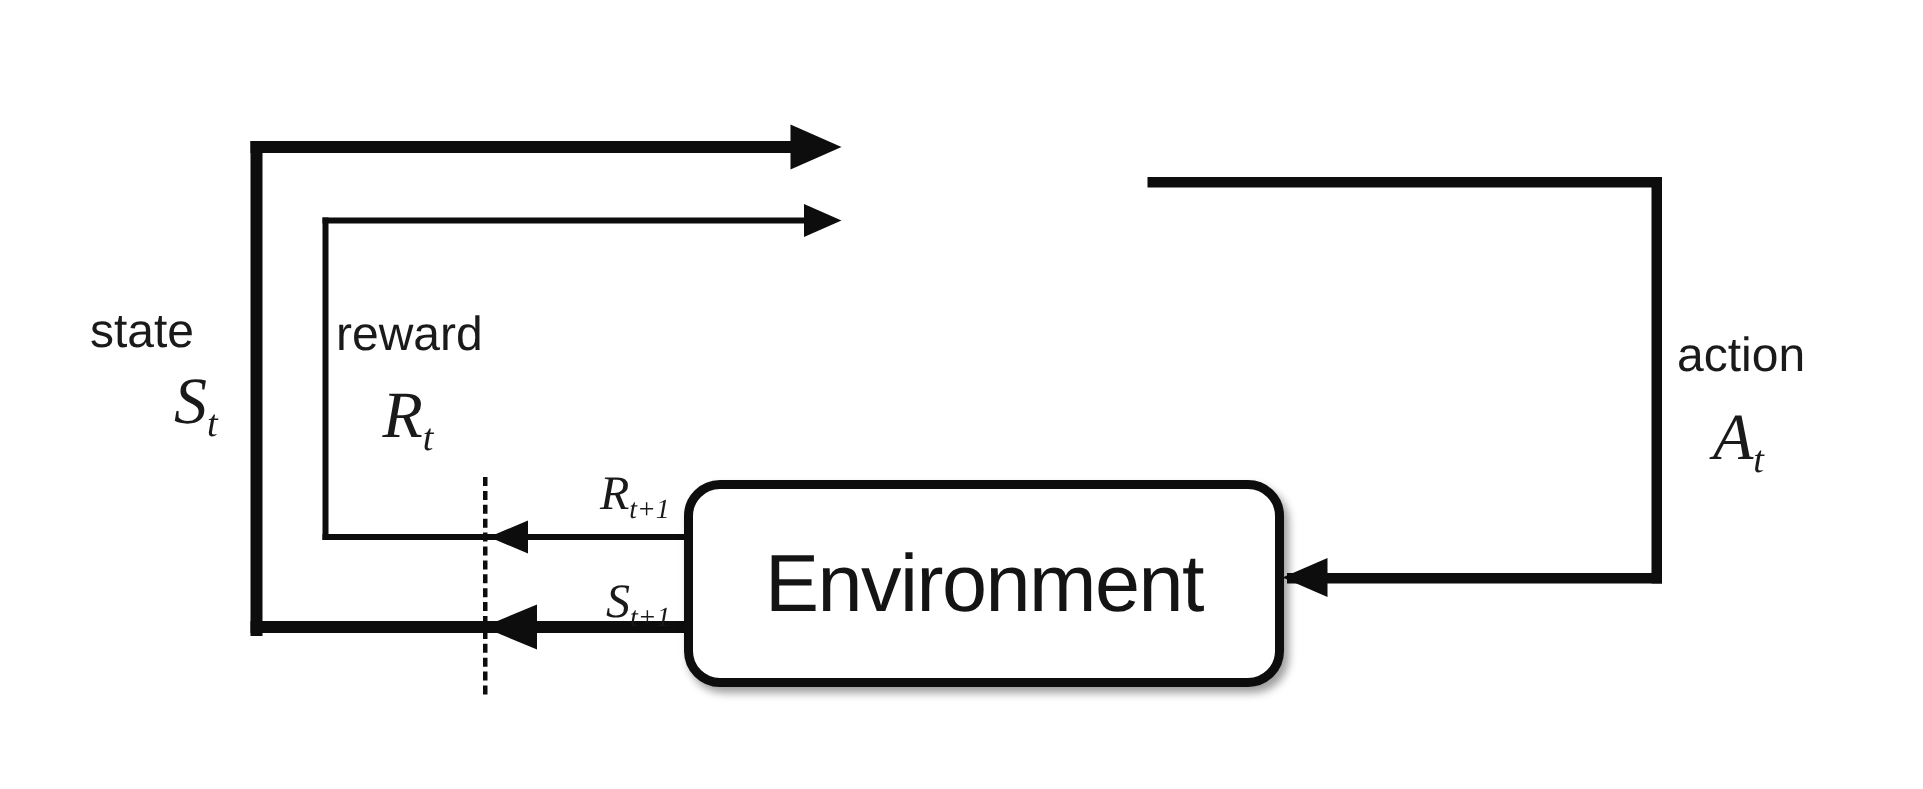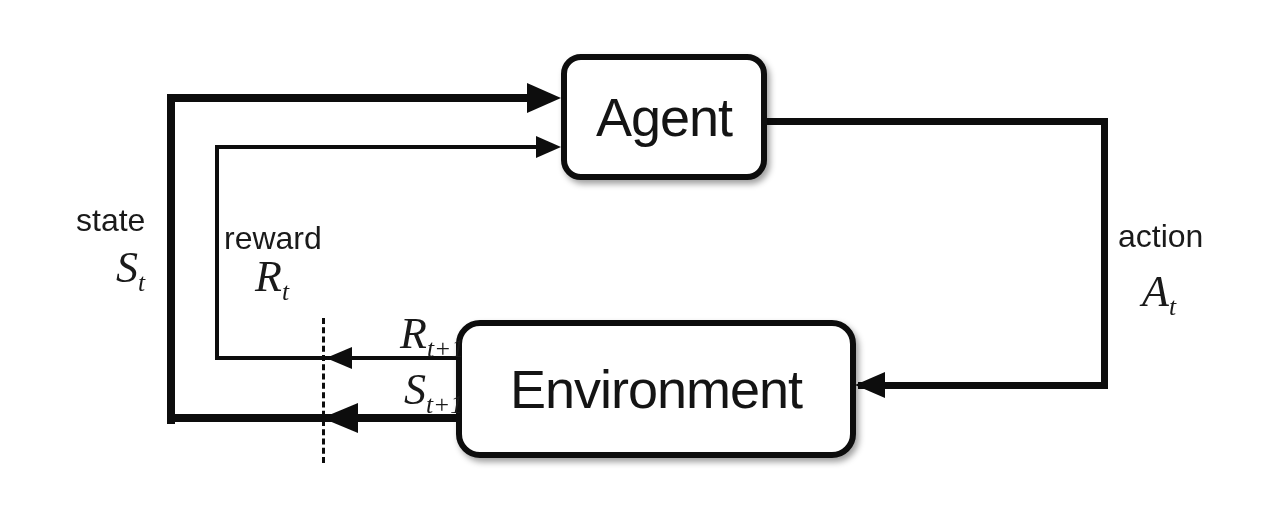--- a/index.html
+++ b/index.html
@@ -102,30 +102,30 @@
     line-height: 1;
     margin-left: 28px;
   }
   .sym sub {
     font-size: 0.58em;
     font-style: italic;
     vertical-align: -0.35em;
     letter-spacing: 0;
   }
   .sym-small {
-    font-size: 44px;
+    font-size: 32px;
   }
-  .lbl-state   { left: 60px;  top: 202px; margin-left: 16px; }
+  .lbl-state   { left: 60px;  top: 202px; }
   .lbl-state-sym { left: 88px; top: 246px; }
-  .lbl-reward  { left: 224px; top: 204px; margin-top: 16px; }
+  .lbl-reward  { left: 224px; top: 204px; }
   .lbl-reward-sym { left: 227px; top: 255px; }
   .lbl-action  { left: 1118px; top: 218px; }
   .lbl-action-sym { left: 1114px; top: 270px; }
   .lbl-next-reward { left: 372px; top: 312px; }
-  .lbl-next-state  { left: 376px; top: 368px; text-align: right; }
+  .lbl-next-state  { left: 376px; top: 384px; text-align: right; }
 </style>
 </head>
 <body>
 
 <div class="canvas">
 
   <div class="seg" style="left:167px; top:94px; width:8px; height:330px;"></div>
   <div class="seg" style="left:167px; top:94px; width:363px; height:8px;"></div>
   <div class="arr arr-right-thick" style="left:527px; top:83px;"></div>
   <div class="seg" style="left:167px; top:414px; width:291px; height:8px;"></div>
@@ -137,23 +137,20 @@
   <div class="seg" style="left:215px; top:356px; width:243px; height:4px;"></div>
   <div class="arr arr-left-thin" style="left:326px; top:347px;"></div>
 
   <div class="seg" style="left:765px; top:118px; width:343px; height:7px;"></div>
   <div class="seg" style="left:1101px; top:118px; width:7px; height:271px;"></div>
   <div class="seg" style="left:858px; top:382px; width:250px; height:7px;"></div>
   <div class="arr arr-left-mid" style="left:855px; top:372px;"></div>
 
   <div class="dashed-line"></div>
 
-  <div class="node node-agent">
-    <span class="node-label">Agent</span>
-  </div>
 
   <div class="node node-environment">
     <span class="node-label">Environment</span>
   </div>
 
   <span class="word lbl-state">state</span>
   <span class="sym lbl-state-sym"><span>S</span><sub>t</sub></span>
 
   <span class="word lbl-reward">reward</span>
   <span class="sym lbl-reward-sym"><span>R</span><sub>t</sub></span>

